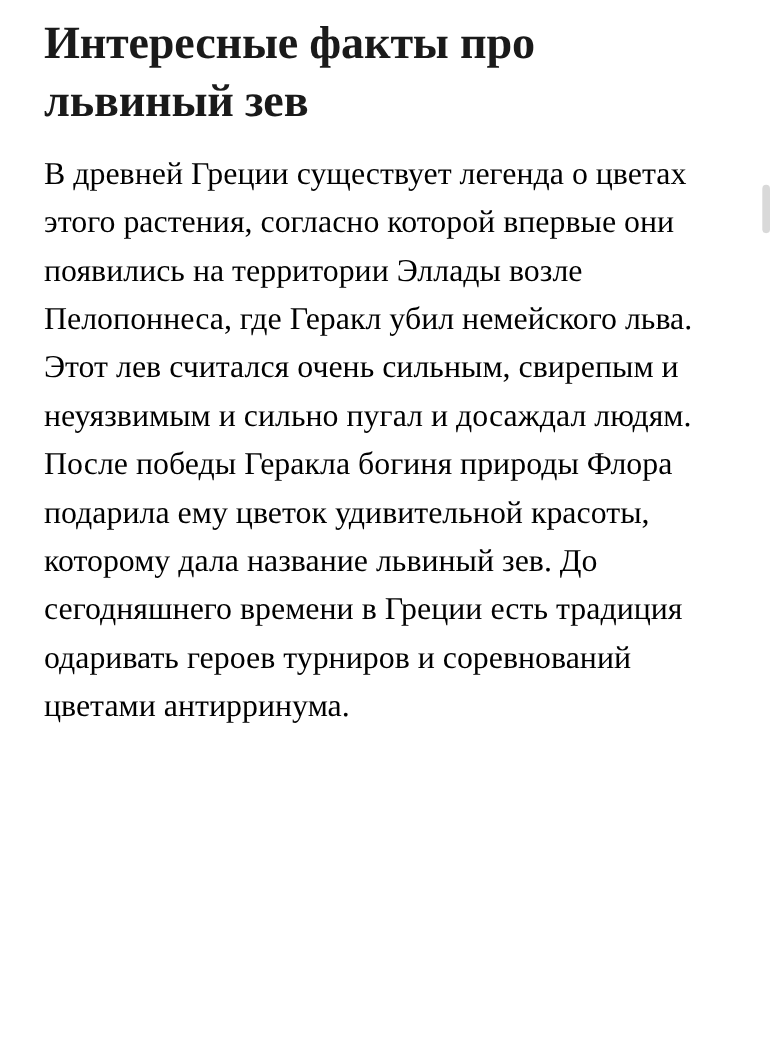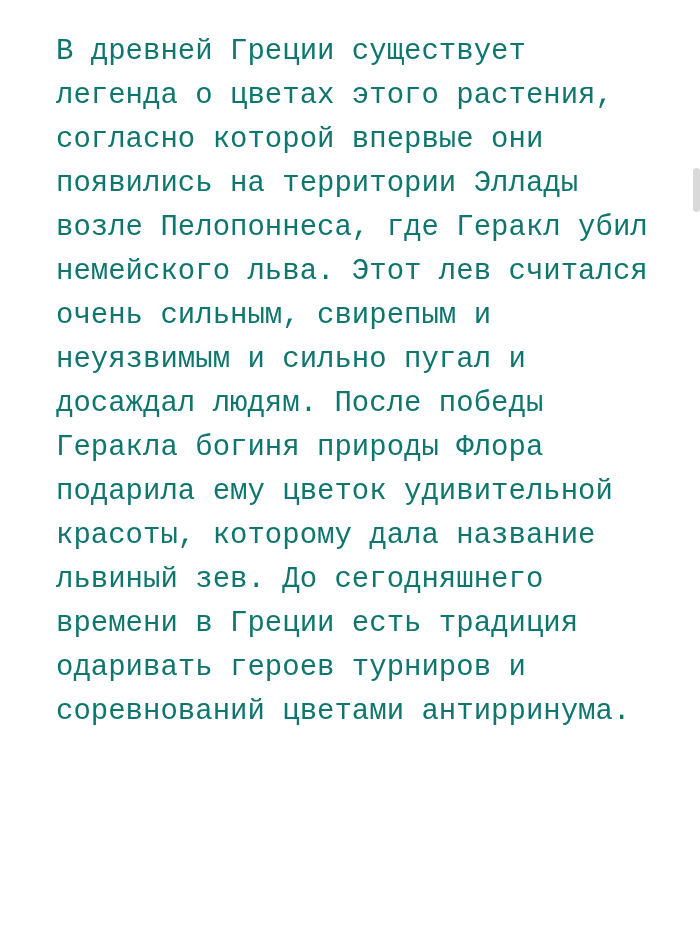--- a/index.html
+++ b/index.html
@@ -25,44 +25,45 @@
     font-family: "Liberation Serif", serif;
     font-weight: 700;
     font-size: 42px;
     line-height: 52px;
     letter-spacing: -0.2px;
     color: #1a1a1a;
     margin: 0 0 18px 0;
     max-width: 620px;
   }
   .article-body p {
-    font-family: Liberation Mono, monospace;
+    font-family: Liberation Serif, serif;
     font-weight: 400;
     font-size: 29px;
     line-height: 44px;
-    color: #0f766e;
-    margin: 16px;
+    color: #000000;
+    margin: 0;
     max-width: 630px;
     text-align: left;
   }
   
   .edge-scrollbar {
     position: absolute;
     top: 168px;
     right: 0;
     width: 7px;
     height: 44px;
     background: #d9d9d9;
     border-radius: 4px;
   }
 </style>
 </head>
 <body>
 
 <div class="page">
 
+  <h1 class="article-title">Интересные факты про львиный зев</h1>
 
   <div class="article-body">
     <p>В древней Греции существует легенда о цветах этого растения, согласно которой впервые они появились на территории Эллады возле Пелопоннеса, где Геракл убил немейского льва. Этот лев считался очень сильным, свирепым и неуязвимым и сильно пугал и досаждал людям. После победы Геракла богиня природы Флора подарила ему цветок удивительной красоты, которому дала название львиный зев. До сегодняшнего времени в Греции есть традиция одаривать героев турниров и соревнований цветами антирринума.</p>
   </div>
 
   <div class="edge-scrollbar"></div>
 </div>
 
 </body></html>

